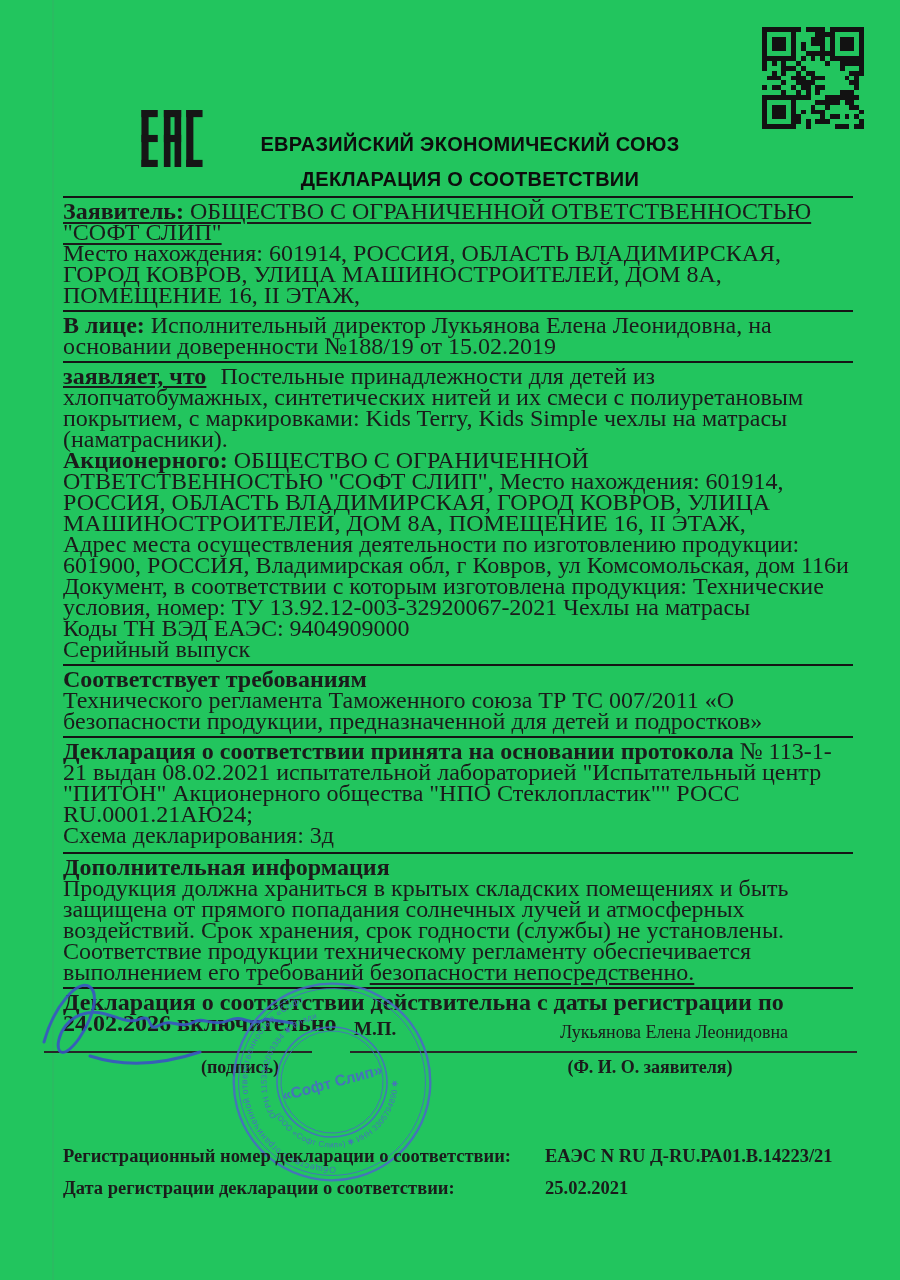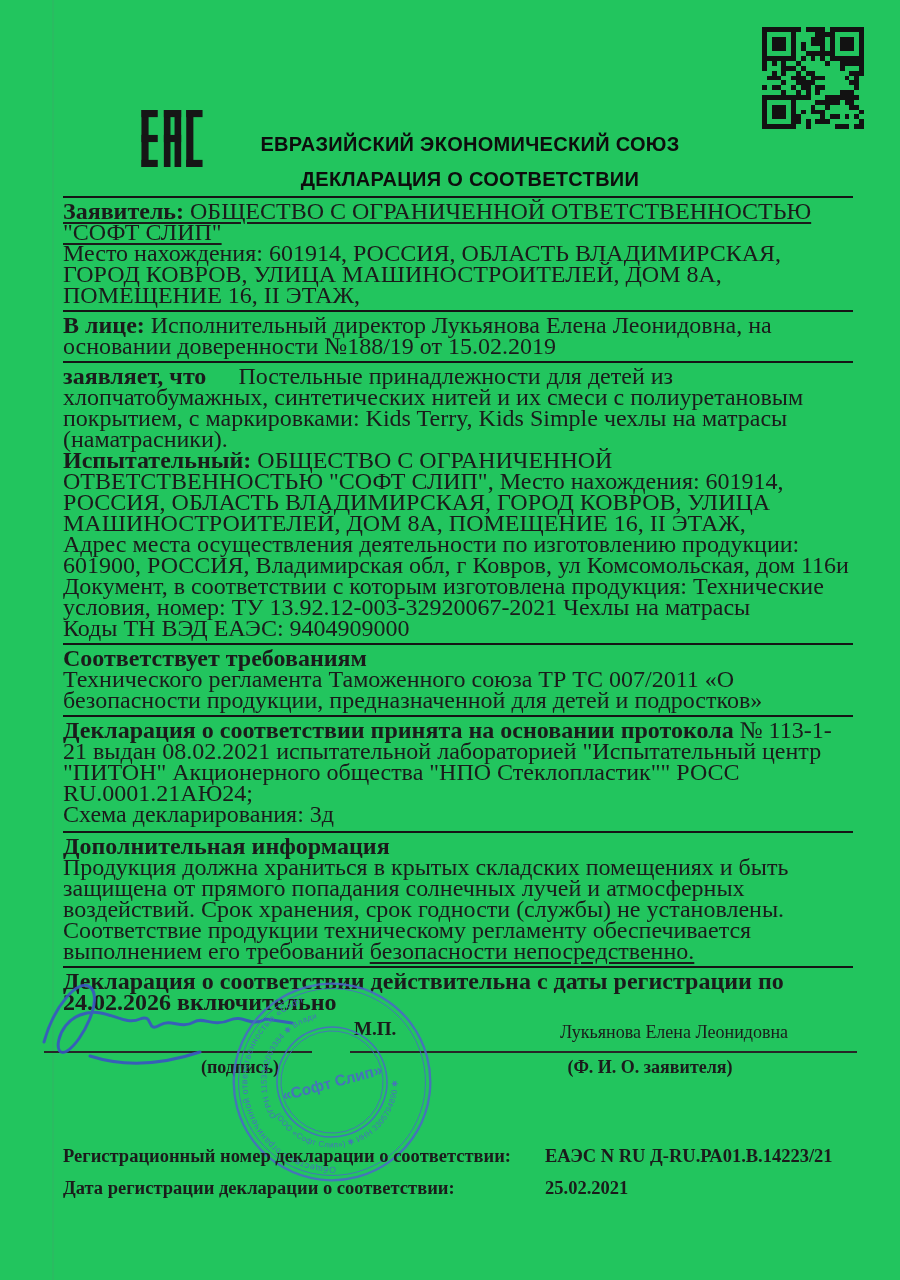--- a/index.html
+++ b/index.html
@@ -16,21 +16,21 @@
   .titles .t2 { margin-top:12px; }
   .eac { position:absolute; left:141px; top:110px; }
   .qr { position:absolute; left:762px; top:27px; }
   
   .content { position:absolute; left:63px; width:790px; top:196px;
     font-size:24px; line-height:21px; }
   .sec { border-top:2px solid #151515; padding:3px 0 4px; }
   .sec.gap { margin-top:2px; }
   .lbl { font-weight:bold; }
   .u { text-decoration:underline; text-underline-offset:3px; }
-  .sp { margin-right:32px; }
+  .sp { margin-right:14px;text-decoration:underline; }
   .validity { font-weight:bold; }
   .validity .dt { font-weight:bold;text-align:right; }
   
   .abs { position:absolute; }
   .sig-line { border-top:2px solid #262626; height:0; }
   .cap { font-weight:bold; font-size:18px; text-align:center; }
   .mp { font-weight:bold; font-size:19px; }
   .fio-name { font-size:18px; }
   .stamp-svg { opacity:0.88; }
   
@@ -304,24 +304,25 @@
       <div><span class="u"><span class="lbl">Заявитель:</span><span> ОБЩЕСТВО С ОГРАНИЧЕННОЙ ОТВЕТСТВЕННОСТЬЮ "СОФТ СЛИП"</span></span></div>
       <div>Место нахождения: 601914, РОССИЯ, ОБЛАСТЬ ВЛАДИМИРСКАЯ, ГОРОД КОВРОВ, УЛИЦА МАШИНОСТРОИТЕЛЕЙ, ДОМ 8А, ПОМЕЩЕНИЕ 16, II ЭТАЖ,</div>
     </div>
 
     <div class="sec">
       <span class="lbl">В лице:</span><span> Исполнительный директор Лукьянова Елена Леонидовна, на основании доверенности №188/19 от 15.02.2019</span>
     </div>
 
     <div class="sec">
       <div><span class="lbl sp">заявляет, что</span><span>Постельные принадлежности для детей из хлопчатобумажных, синтетических нитей и их смеси с полиуретановым покрытием, с маркировками: Kids Terry, Kids Simple чехлы на матрасы (наматрасники).</span></div>
-      <div><span class="lbl">Испытательный:</span><span> ОБЩЕСТВО С ОГРАНИЧЕННОЙ ОТВЕТСТВЕННОСТЬЮ "СОФТ СЛИП", Место нахождения: 601914, РОССИЯ, ОБЛАСТЬ ВЛАДИМИРСКАЯ, ГОРОД КОВРОВ, УЛИЦА МАШИНОСТРОИТЕЛЕЙ, ДОМ 8А, ПОМЕЩЕНИЕ 16, II ЭТАЖ,</span></div>
+      <div><span class="lbl">Акционерного:</span><span> ОБЩЕСТВО С ОГРАНИЧЕННОЙ ОТВЕТСТВЕННОСТЬЮ "СОФТ СЛИП", Место нахождения: 601914, РОССИЯ, ОБЛАСТЬ ВЛАДИМИРСКАЯ, ГОРОД КОВРОВ, УЛИЦА МАШИНОСТРОИТЕЛЕЙ, ДОМ 8А, ПОМЕЩЕНИЕ 16, II ЭТАЖ,</span></div>
       <div>Адрес места осуществления деятельности по изготовлению продукции: 601900, РОССИЯ, Владимирская обл, г Ковров, ул Комсомольская, дом 116и</div>
       <div>Документ, в соответствии с которым изготовлена продукция: Технические условия, номер: ТУ 13.92.12-003-32920067-2021 Чехлы на матрасы</div>
       <div>Коды ТН ВЭД ЕАЭС: 9404909000</div>
+      <div>Серийный выпуск</div>
     </div>
 
     <div class="sec">
       <div class="lbl">Соответствует требованиям</div>
       <div>Технического регламента Таможенного союза ТР ТС 007/2011 «О безопасности продукции, предназначенной для детей и подростков»</div>
     </div>
 
     <div class="sec">
       <span class="lbl">Декларация о соответствии принята на основании протокола</span><span> № 113-1-21 выдан 08.02.2021 испытательной лабораторией "Испытательный центр "ПИТОН" Акционерного общества "НПО Стеклопластик"" РОСС RU.0001.21АЮ24;</span>
       <div> Схема декларирования: 3д</div>

